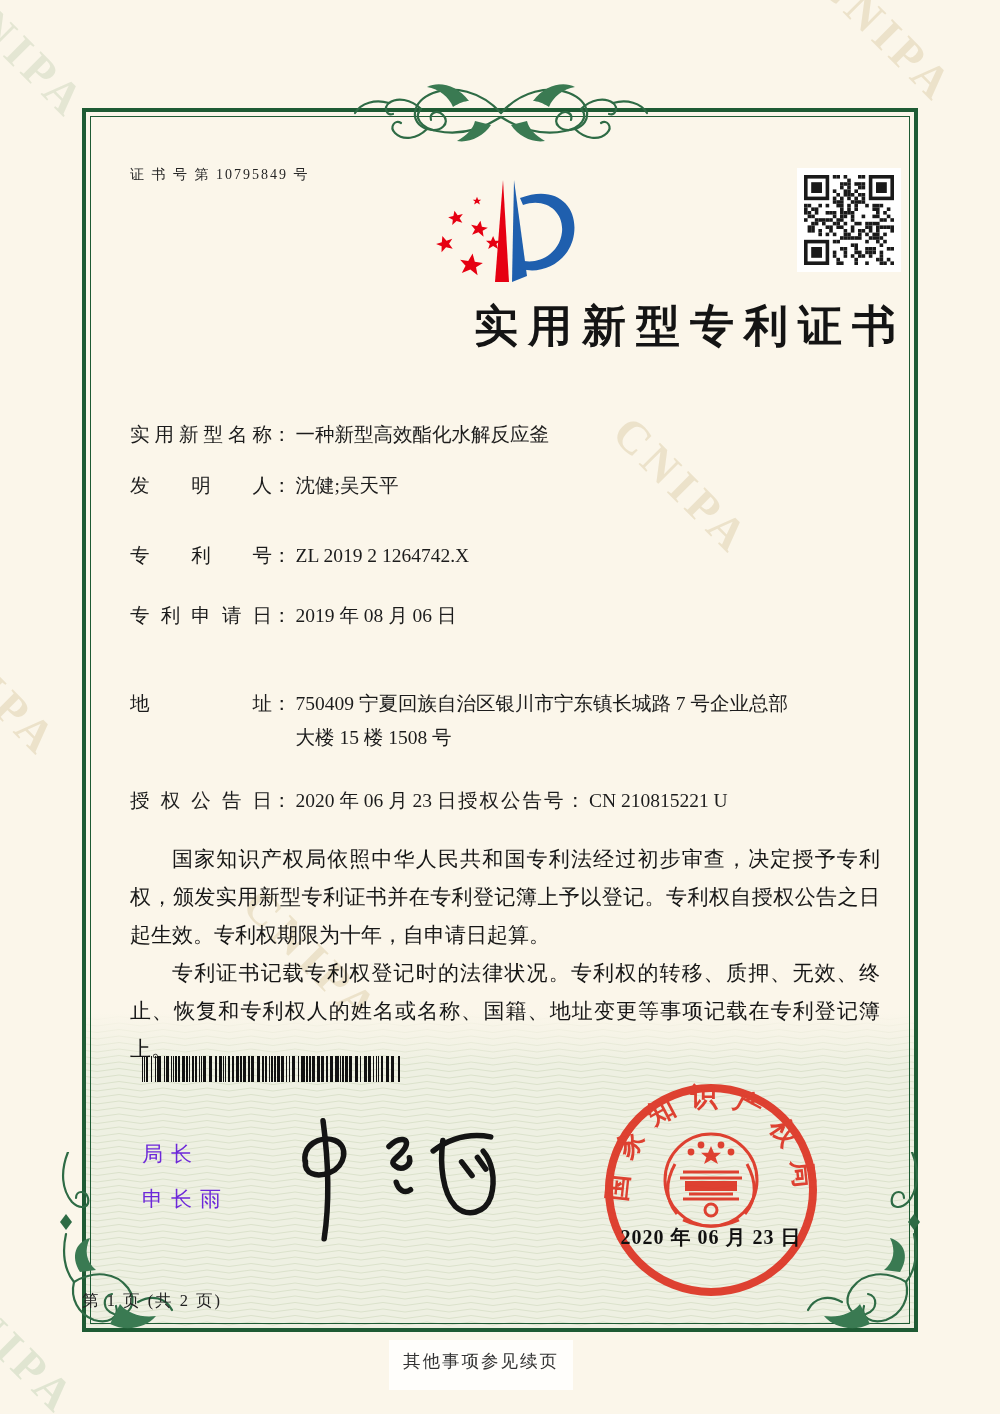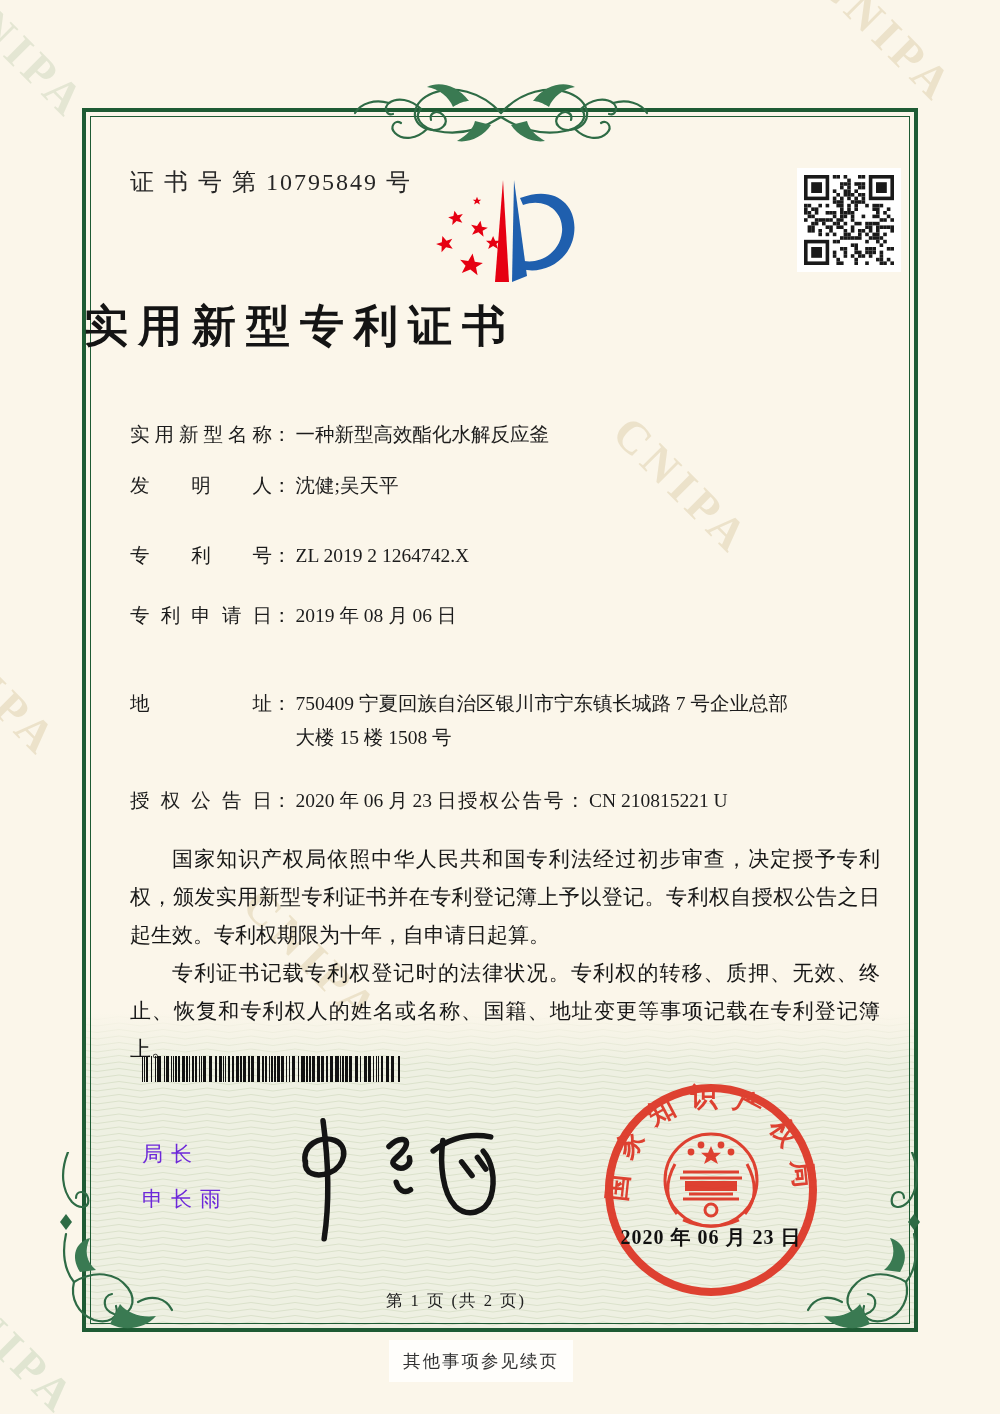--- a/index.html
+++ b/index.html
@@ -25,26 +25,26 @@
       background:linear-gradient(#fbf6ea,rgba(251,246,234,0));}
   
   .frame{position:absolute;left:82px;top:108px;width:828px;height:1216px;
       border:4px solid #1e5b34;z-index:2;pointer-events:none;}
   .frame::after{content:"";position:absolute;inset:4px;border:1px solid #1e5b34;}
   .orn{position:absolute;z-index:3;pointer-events:none;}
   .orn-top{left:341px;top:73px;}
   .orn-bl{left:50px;top:1152px;}
   .orn-br{left:800px;top:1152px;}
   
-  .cert-no{position:absolute;left:130px;top:166px;z-index:4;font-size:24px;letter-spacing:2px;color:#262626;}
+  .cert-no{position:absolute;left:130px;top:166px;z-index:4;font-size:14px;letter-spacing:2px;color:#262626;}
   .logo{position:absolute;left:424px;top:168px;z-index:4;}
   .qr{position:absolute;left:797px;top:168px;width:104px;height:104px;background:#fff;z-index:4;
       display:flex;align-items:center;justify-content:center;}
-  .title{position:absolute;left:84px;top:297px;width:836px;z-index:4;
-      text-align:left;font-size:44px;font-weight:700;letter-spacing:10px;color:#141414;}
+  .title{position:absolute;left:70px;top:297px;width:836px;z-index:4;
+      text-align:right;font-size:44px;font-weight:700;letter-spacing:10px;color:#141414;}
   
   .row{position:absolute;left:130px;z-index:4;font-size:19.5px;line-height:34px;white-space:nowrap;}
   .lab{display:inline-block;width:142px;text-align:justify;text-align-last:justify;vertical-align:top;}
   .colon{display:inline-block;vertical-align:top;}
   .val{display:inline-block;margin-left:4px;vertical-align:top;white-space:pre-line;max-width:640px;}
   .r1{top:418px;} .r2{top:469px;} .r3{top:539px;} .r4{top:599px;} .r5{top:659px;} .r6{top:687px;white-space:normal;}
   .r7{top:784px;width:760px;}
   .pair2{position:absolute;left:328px;top:0;white-space:nowrap;}
   .pair2 .lab2{letter-spacing:2px;}
   
@@ -53,23 +53,23 @@
   .body-text p{margin:0;text-indent:2em;}
   
   .barcode{position:absolute;left:142px;top:1056px;z-index:4;}
   .officer{position:absolute;left:142px;top:1140px;z-index:4;
       font-family:"Liberation Sans","DejaVu Sans",sans-serif;font-size:21px;color:#6d28d9;letter-spacing:8px;}
   .officer div{margin-bottom:17px;}
   .sig{position:absolute;left:278px;top:1108px;z-index:4;transform:rotate(-2deg);}
   .seal{position:absolute;left:601px;top:1080px;z-index:5;}
   .seal-date{position:absolute;left:611px;top:1224px;width:200px;z-index:6;
       text-align:center;font-size:20px;font-weight:700;letter-spacing:1px;color:#111;}
-  .page-info{position:absolute;left:82px;top:1290px;width:748px;z-index:4;text-align:center;
+  .page-info{position:absolute;left:82px;top:1290px;width:748px;z-index:4;text-align:left;
       font-size:16.5px;letter-spacing:2px;color:#222;}
-  .note-box{position:absolute;left:389px;top:1340px;width:184px;height:42px;background:#fffefb;z-index:6;
+  .note-box{position:absolute;left:389px;top:1340px;width:184px;height:50px;background:#fffefb;z-index:6;
       text-align:center;line-height:42px;font-size:17.5px;letter-spacing:2px;color:#333;}
 </style>
 </head>
 <body>
 
 <div class="page">
 
   <div class="wm wm1">CNIPA</div>
   <div class="wm wm2">CNIPA</div>
   <div class="wm wm3">CNIPA</div>

